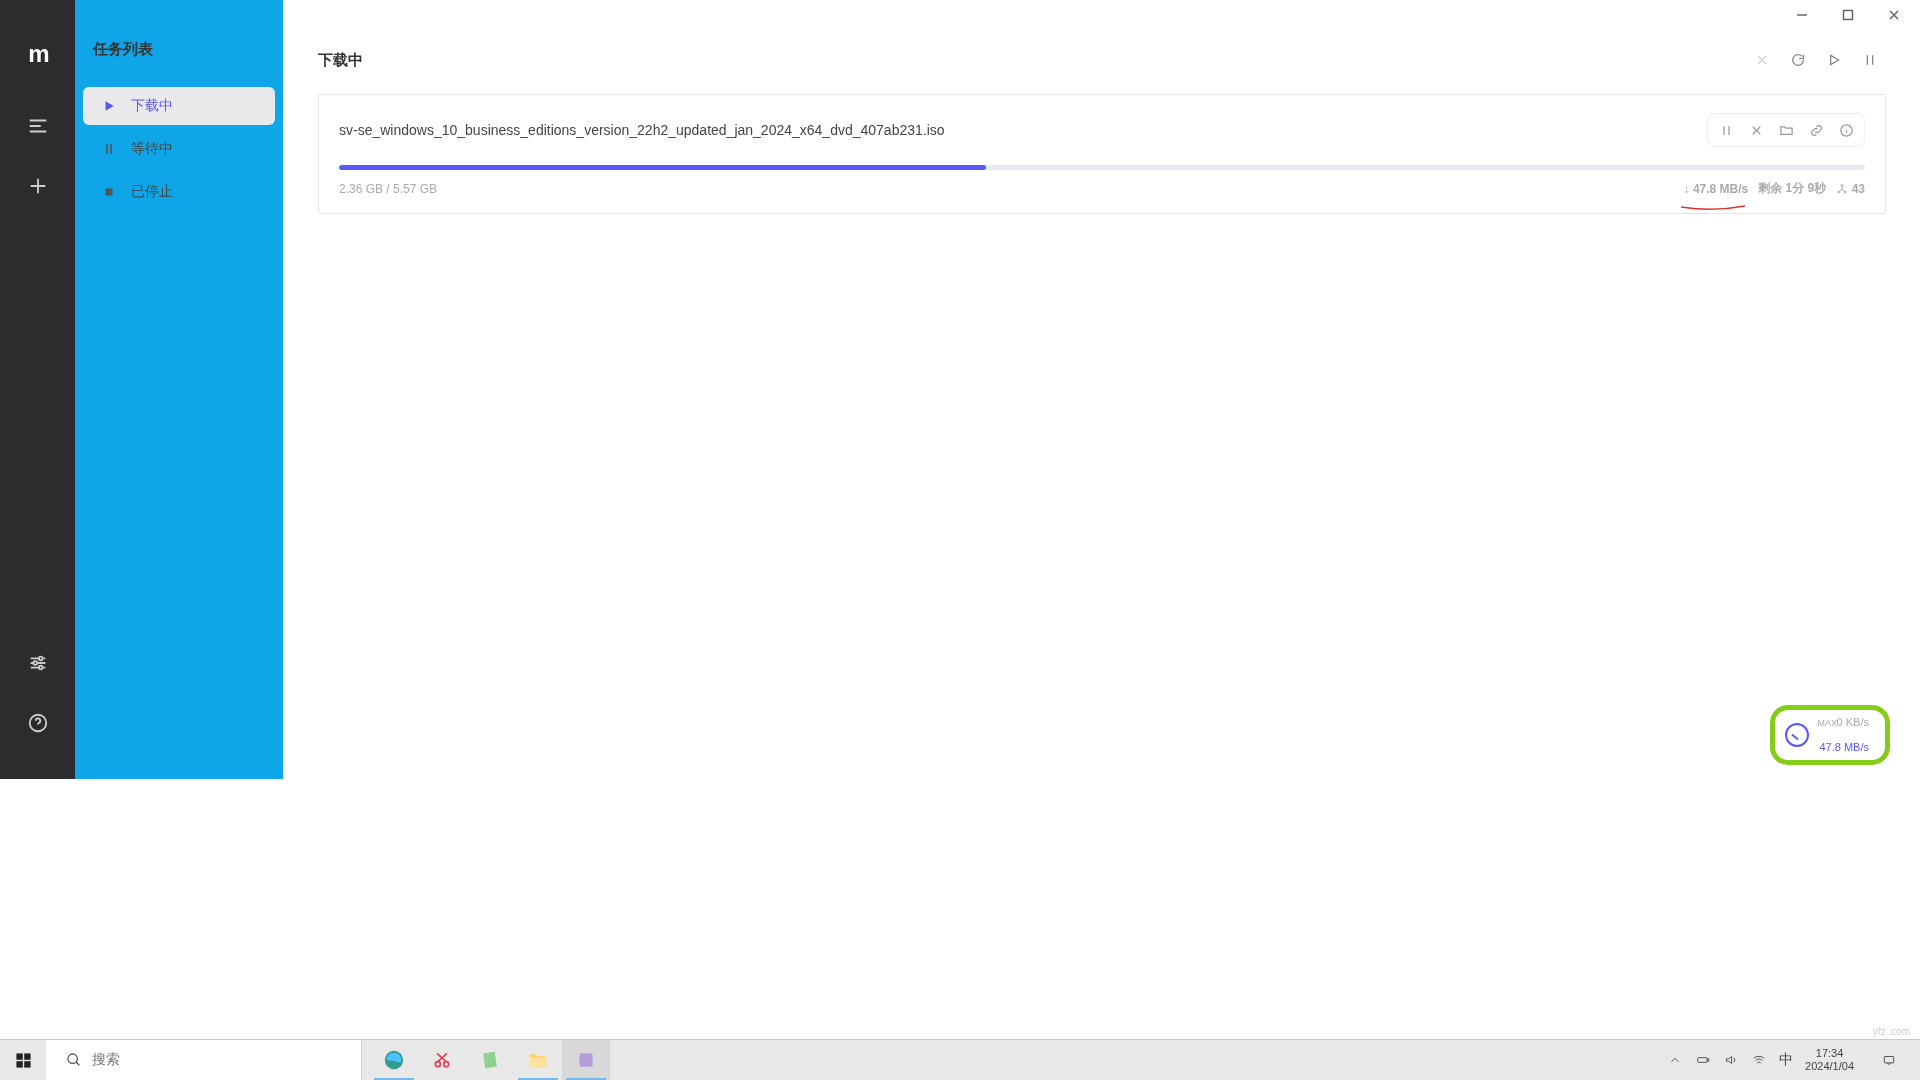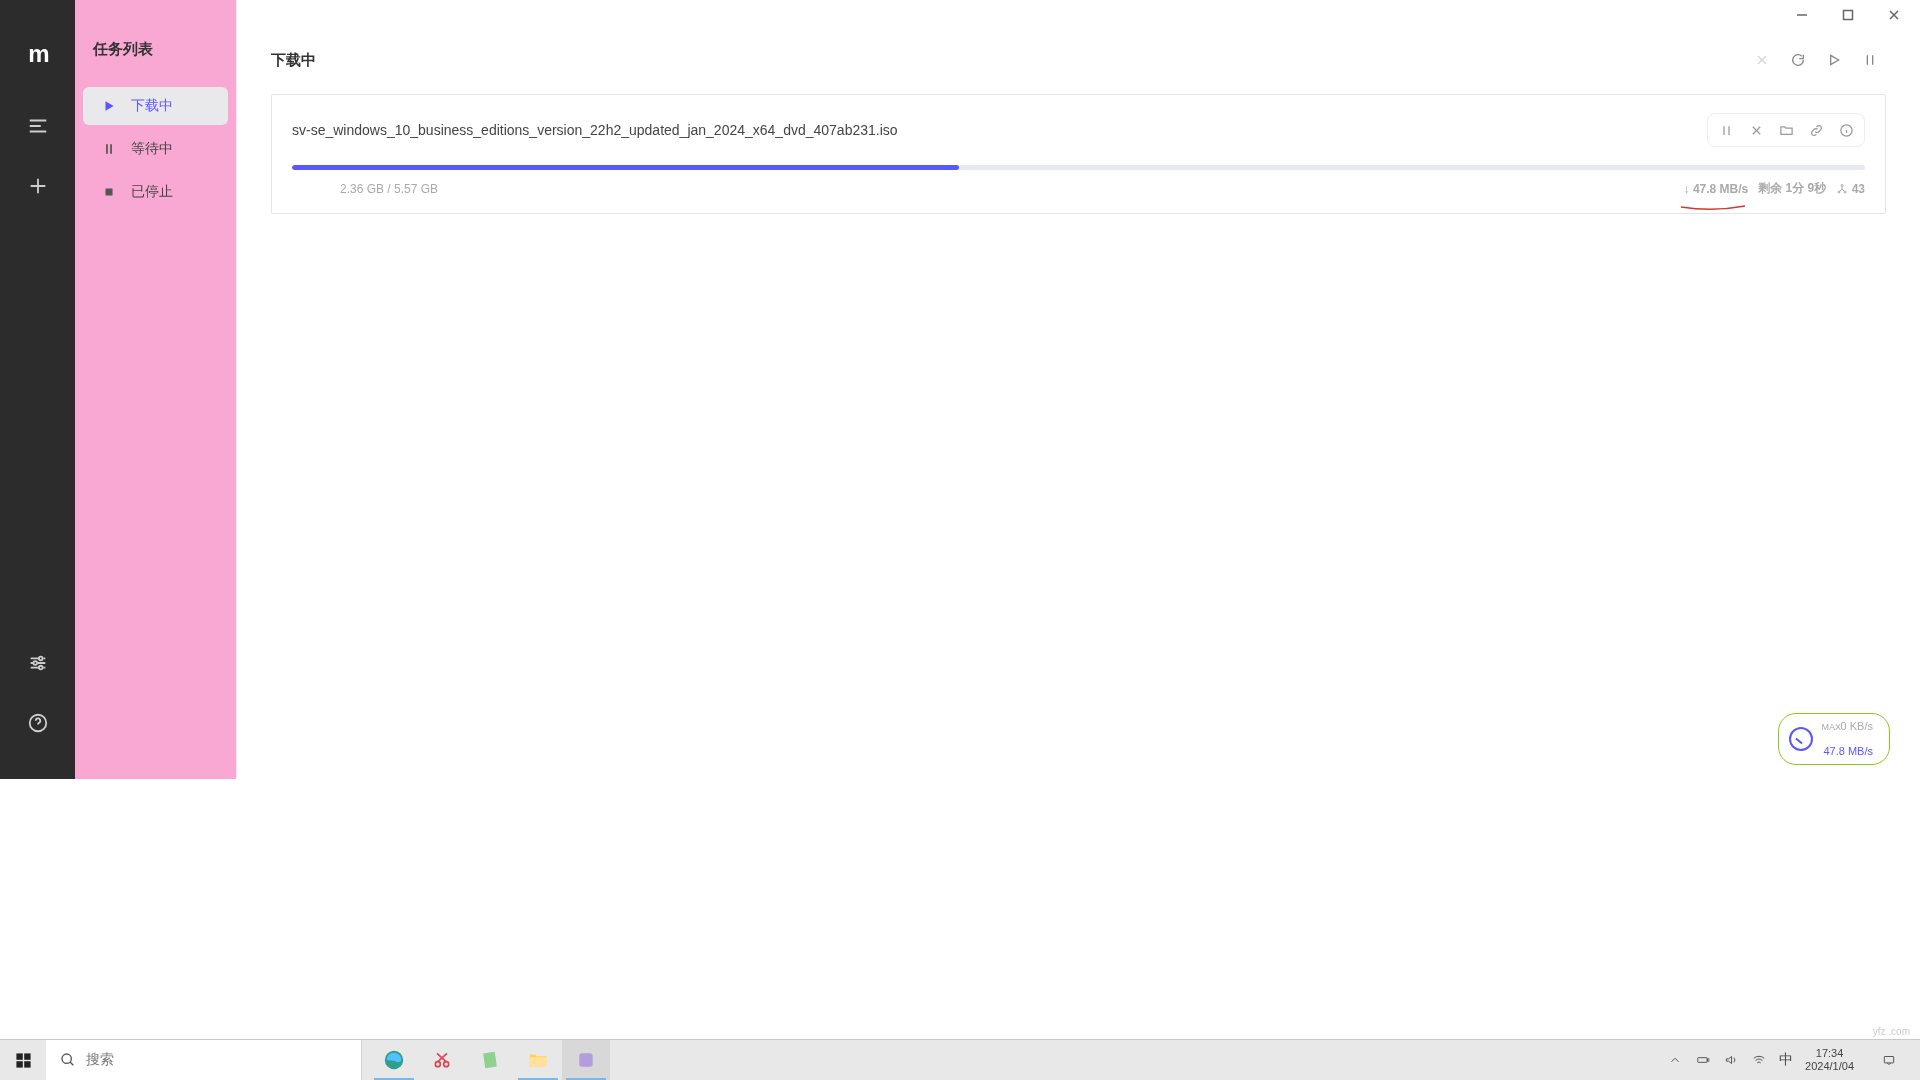--- a/index.html
+++ b/index.html
@@ -8,21 +8,21 @@
 .app { display: flex; width: 100%; height: 779px; }
 
 
 .iconbar { width: 75px; background: #2c2c2c; color: #ddd; display: flex; flex-direction: column; align-items: center; padding-top: 40px; }
 .iconbar .logo { font-size: 24px; letter-spacing: -3px; color: #fff; font-weight: bold; margin-bottom: 38px; }
 .iconbar .nav-icon { width: 40px; height: 40px; margin-bottom: 20px; display: flex; align-items: center; justify-content: center; cursor: pointer; color: #ccc; }
 .iconbar .nav-icon svg { width: 22px; height: 22px; stroke: currentColor; fill: none; stroke-width: 2; }
 .iconbar .spacer { flex: 1; }
 
 
-.sidebar { width: 162px; background: #f9a8d4; border-right: 1px solid #eee; padding-top: 40px; }
+.sidebar { width: 209px; background: #0ea5e9; border-right: 1px solid #eee; padding-top: 40px; }
 .sidebar-title { font-size: 15px; font-weight: 600; color: #333; padding: 0 18px 28px 18px; }
 .sidebar-item { display: flex; align-items: center; gap: 14px; padding: 10px 18px; margin: 0 8px 5px 8px; border-radius: 6px; cursor: pointer; font-size: 14px; color: #444; }
 .sidebar-item.active { background: #e9e9ec; color: #5a57ff; }
 .sidebar-item .sb-icon { width: 16px; display: flex; align-items: center; justify-content: center; }
 .sidebar-item.active .sb-icon { color: #5a57ff; }
 .sidebar-item .sb-icon svg { width: 14px; height: 14px; }
 
 
 .main { flex: 1; display: flex; flex-direction: column; position: relative; }
 
@@ -43,39 +43,39 @@
 .card { margin: 0 34px; border: 1px solid #e4e4ea; border-radius: 2px; padding: 18px 20px 16px 20px; }
 .card-top { display: flex; align-items: center; }
 .card-title { font-size: 14px; color: #444; word-break: break-all; }
 .card-icons { margin-left: auto; display: flex; gap: 2px; border:1px solid #eee; border-radius:8px; padding:2px 4px; }
 .card-icons .ci { width: 28px; height: 28px; display: flex; align-items: center; justify-content: center; color: #999; cursor: pointer; border-radius: 4px; }
 .card-icons .ci svg { width: 15px; height: 15px; stroke: currentColor; stroke-width: 2; fill: none; }
 
 .progress { height: 5px; background: #e8e8f3; border-radius: 4px; margin: 18px 0 10px 0; overflow: hidden; }
 .progress-fill { height: 100%; background: #5a57ff; border-radius: 4px; }
 
-.card-bottom { display: flex; align-items: center; font-size: 12px; color: #aaa; margin-left: 48px; }
+.card-bottom { display: flex; align-items: center; font-size: 12px; color: #aaa; }
 .card-stats-right { margin-left: auto; display: flex; gap: 10px; align-items: center; position:relative;font-weight:bold; }
 .underline-red { position:absolute; left:-4px; bottom:-9px; width:66px; height:6px; }
 .underline-red svg { width:100%; height:100%; }
 
 
-.speed-badge { position: absolute; right: 30px; bottom: 14px; border: 1px solid #84cc16; border-radius: 18px; padding: 6px 16px 6px 10px; display: flex; align-items: center; gap: 10px; font-size: 11px; background:#fff; }
+.speed-badge { position: absolute; right: 30px; bottom: 14px; border: 5px solid #84cc16; border-radius: 18px; padding: 6px 16px 6px 10px; display: flex; align-items: center; gap: 10px; font-size: 11px; background:#fff; }
 .speed-badge .gauge { width: 24px; height: 24px; border: 2px solid #5a57ff; border-radius: 50%; position: relative; }
 .speed-badge .gauge::after { content: ""; position: absolute; left: 4px; top: 11px; width: 8px; height: 2px; background: #5a57ff; transform: rotate(40deg); }
 .speed-badge .txt { display: flex; flex-direction: column; align-items: flex-end; line-height: 1.2; gap: 12px; }
 .speed-badge .max-label { color: #aaa; font-size: 9px; align-self:flex-start; margin-right:auto; position:absolute; left:42px; top:8px; }
 .speed-badge .up { color: #aaa; }
 .speed-badge .down { color: #5a57ff; }
 
 
 .taskbar { position: fixed; bottom: 0; left: 0; right: 0; height: 41px; background: #e8e8e8; display: flex; align-items: center; border-top: 1px solid #c8c8c8; }
 .taskbar .start { width: 46px; height: 100%; display: flex; align-items: center; justify-content: center; cursor: pointer; }
 .taskbar .start svg { width: 17px; height: 17px; fill: #222; }
-.taskbar .search { flex: 0 0 316px; height: 100%; background: #fff; display: flex; align-items: center; gap: 10px; padding: 0 14px; border-right:1px solid #d0d0d0; }
+.taskbar .search { flex: 0 0 316px; height: 100%; background: #fff; display: flex; align-items: center; gap: 10px; padding: 0 20px; border-right:1px solid #d0d0d0; }
 .taskbar .search svg { width: 16px; height: 16px; stroke: #555; fill: none; stroke-width: 2; }
 .taskbar .search span { color: #777; font-size: 14px; }
 .taskbar .apps { display: flex; height: 100%; margin-left:8px; }
 .taskbar .app-ico { width: 48px; height: 100%; display: flex; align-items: center; justify-content: center; cursor: pointer; position: relative; }
 .taskbar .app-ico.active::after { content: ""; position: absolute; bottom: 0; left: 4px; right: 4px; height: 2px; background: #76b9ed; }
 .taskbar .app-ico.current { background: #d8d8d8; }
 .taskbar .tray { margin-left: auto; display: flex; align-items: center; gap: 12px; padding: 0 8px; color: #444; font-size: 11px; height:100%; }
 .taskbar .tray .clock { display:flex; flex-direction:column; align-items:center; line-height:1.2; font-size:11px; }
 .taskbar .tray .ico { width:16px; height:16px; display:flex; align-items:center; justify-content:center; }
 .taskbar .tray svg { width:14px; height:14px; stroke:#444; fill:none; stroke-width:1.5; }

